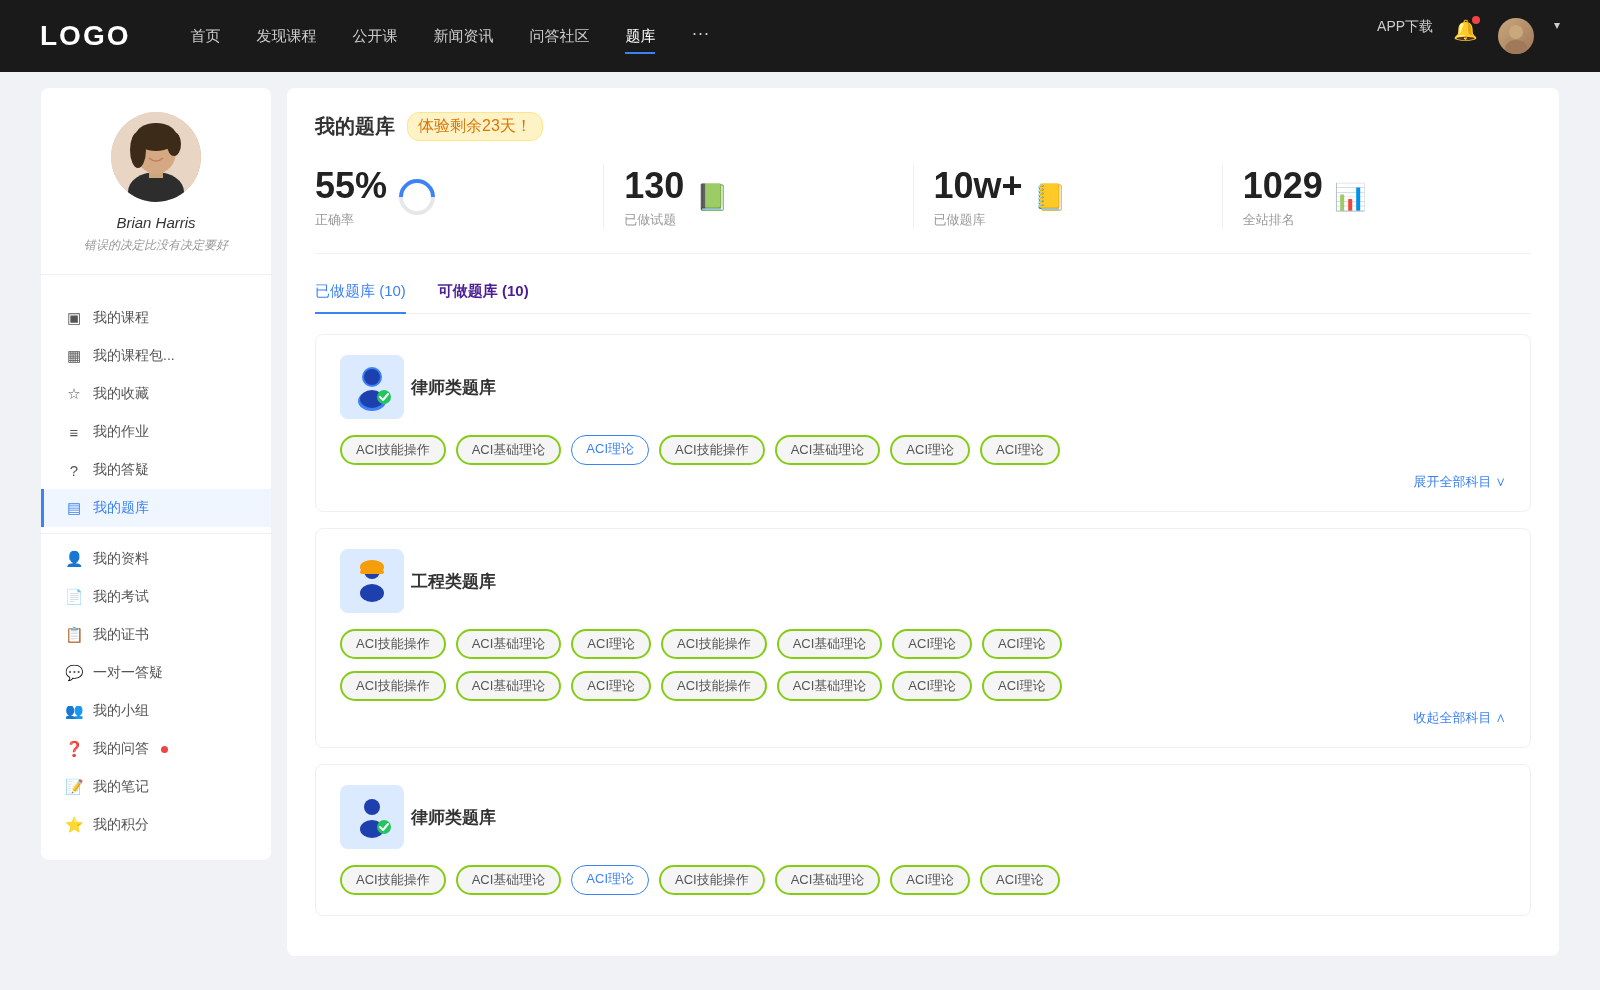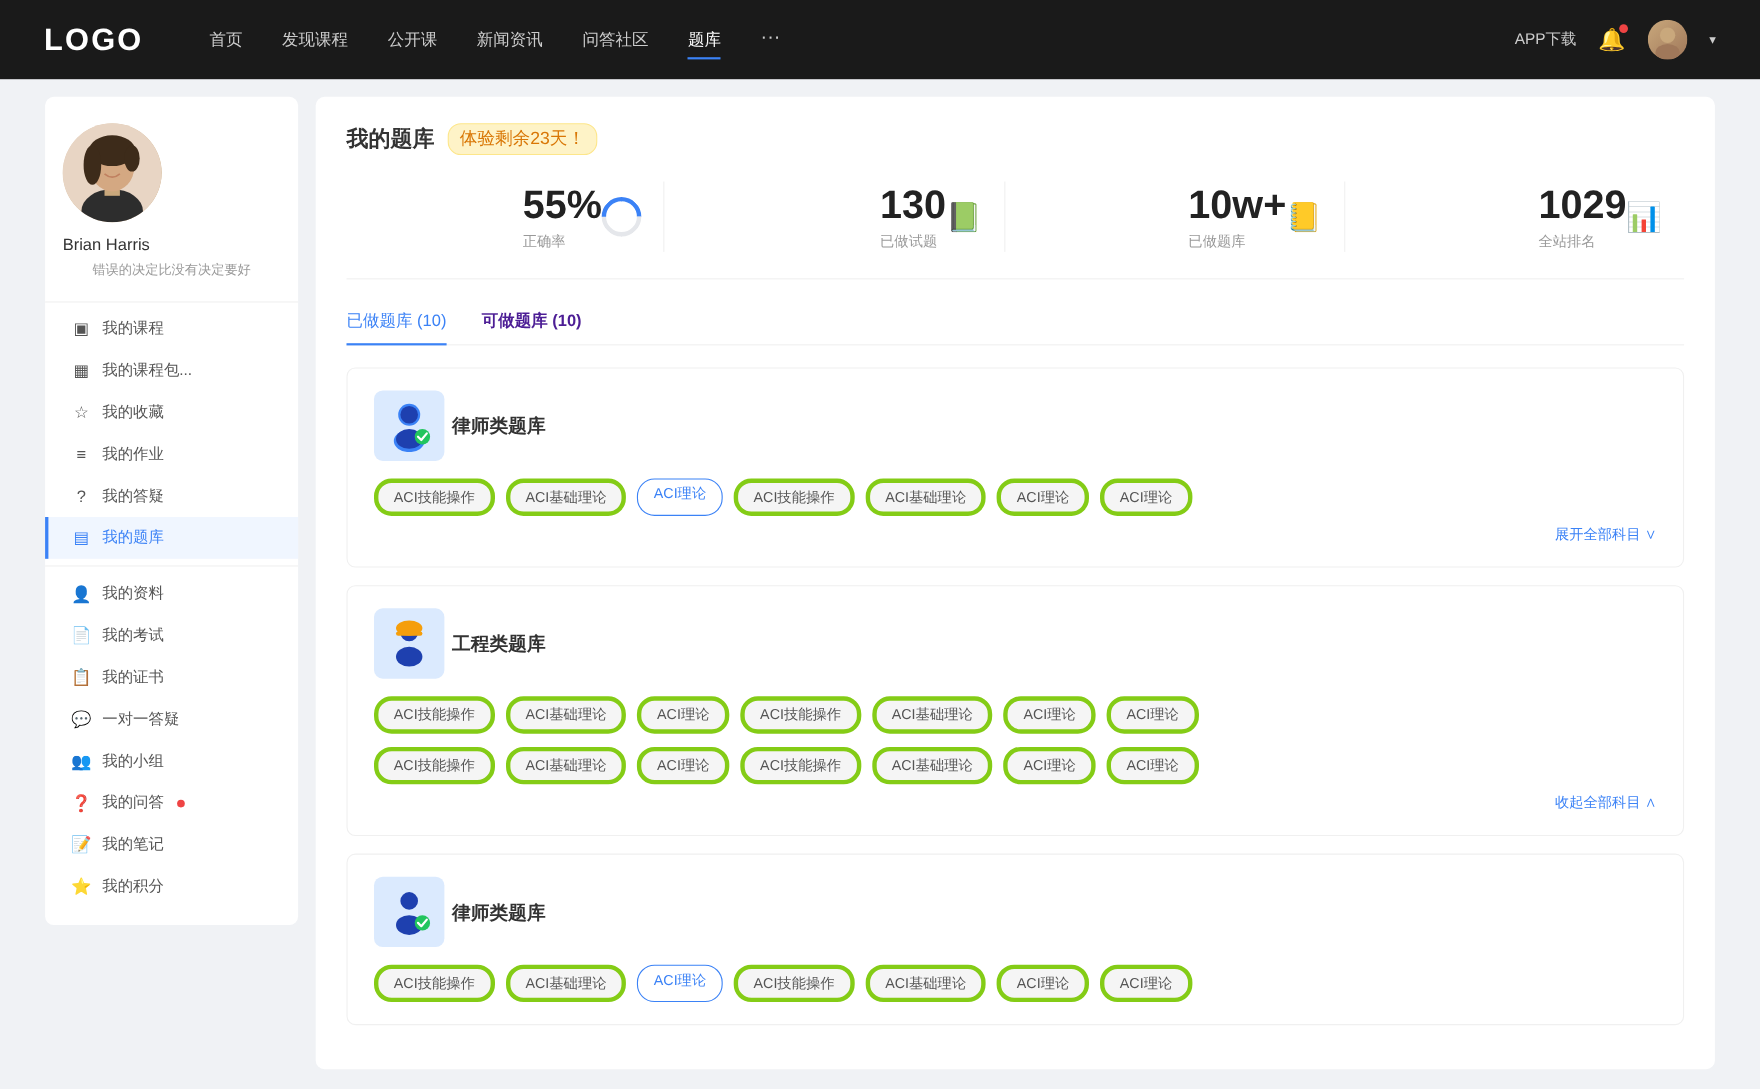--- a/index.html
+++ b/index.html
@@ -40,21 +40,21 @@
       content: '';
       position: absolute;
       bottom: -4px;
       left: 0; right: 0;
       height: 2px;
       background: #3b82f6;
     }
     .topnav-dots { color: #ccc; font-size: 18px; cursor: pointer; }
     .topnav-right {
       display: flex;
-      align-items: center;
+      align-items: flex-start;
       gap: 20px;
       margin-left: 28px;
     }
     .topnav-app-download { color: #ccc; font-size: 14px; cursor: pointer; }
     .topnav-bell {
       position: relative;
       color: #ccc;
       font-size: 20px;
       cursor: pointer;
     }
@@ -94,23 +94,25 @@
       width: 230px;
       background: #fff;
       border-radius: 8px;
       padding: 24px 0 16px;
       flex-shrink: 0;
       align-self: flex-start;
     }
     .sidebar-profile {
       display: flex;
       flex-direction: column;
+      align-items: center;
       padding: 0 16px 20px;
       border-bottom: 1px solid #f0f0f0;
-      margin-bottom: 5px;
+      margin-bottom: 24px;
+      font-style: italic;
     }
     .sidebar-avatar {
       width: 90px; height: 90px;
       border-radius: 50%;
       background: linear-gradient(135deg, #e8d5c4, #c9a87c);
       overflow: hidden;
       margin-bottom: 12px;
     }
     
     .sidebar-name {
@@ -201,23 +203,23 @@
       display: flex;
       gap: 0;
       margin-bottom: 28px;
       border-bottom: 1px solid #f0f0f0;
       padding-bottom: 24px;
     }
     .stat-item {
       flex: 1;
       display: flex;
       align-items: center;
+      gap: 12px;
       padding: 0 20px;
       border-right: 1px solid #f0f0f0;
-      justify-content: flex-end;
     }
     .stat-item:first-child { padding-left: 0; }
     .stat-item:last-child { border-right: none; }
     .stat-number {
       font-size: 36px;
       font-weight: 600;
       color: #222;
     }
     .stat-label {
       font-size: 13px;
@@ -284,21 +286,21 @@
       gap: 10px;
       margin-top: 12px;
     }
     .tag {
       padding: 4px 14px;
       border-radius: 16px;
       font-size: 13px;
       background: #f5f5f5;
       color: #555;
       cursor: pointer;
-      border: 4px solid #84cc16;
+      border: 2px solid #84cc16;
     }
     .tag.active-tag {
       background: #fff;
       color: #3b82f6;
       border: 1px solid #3b82f6;
     }
     .expand-link {
       text-align: right;
       font-size: 13px;
       color: #3b82f6;

